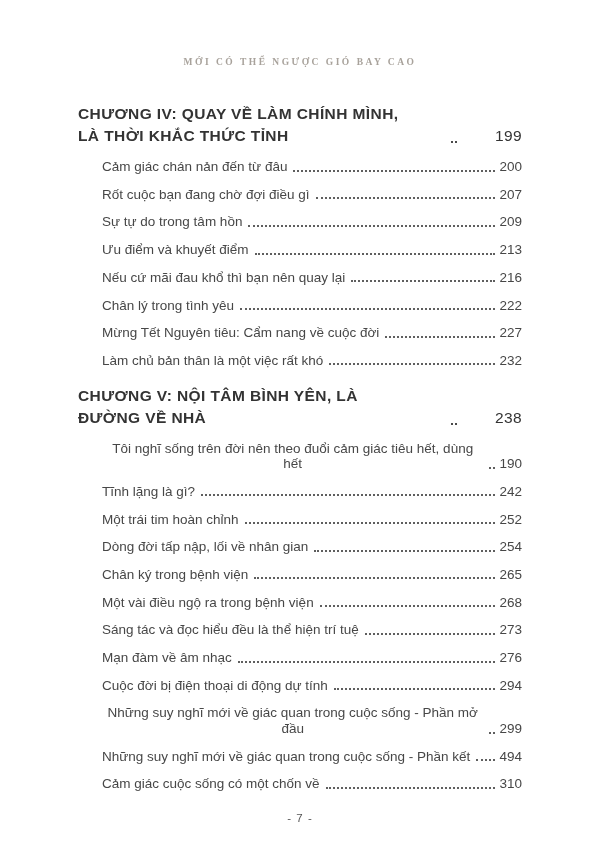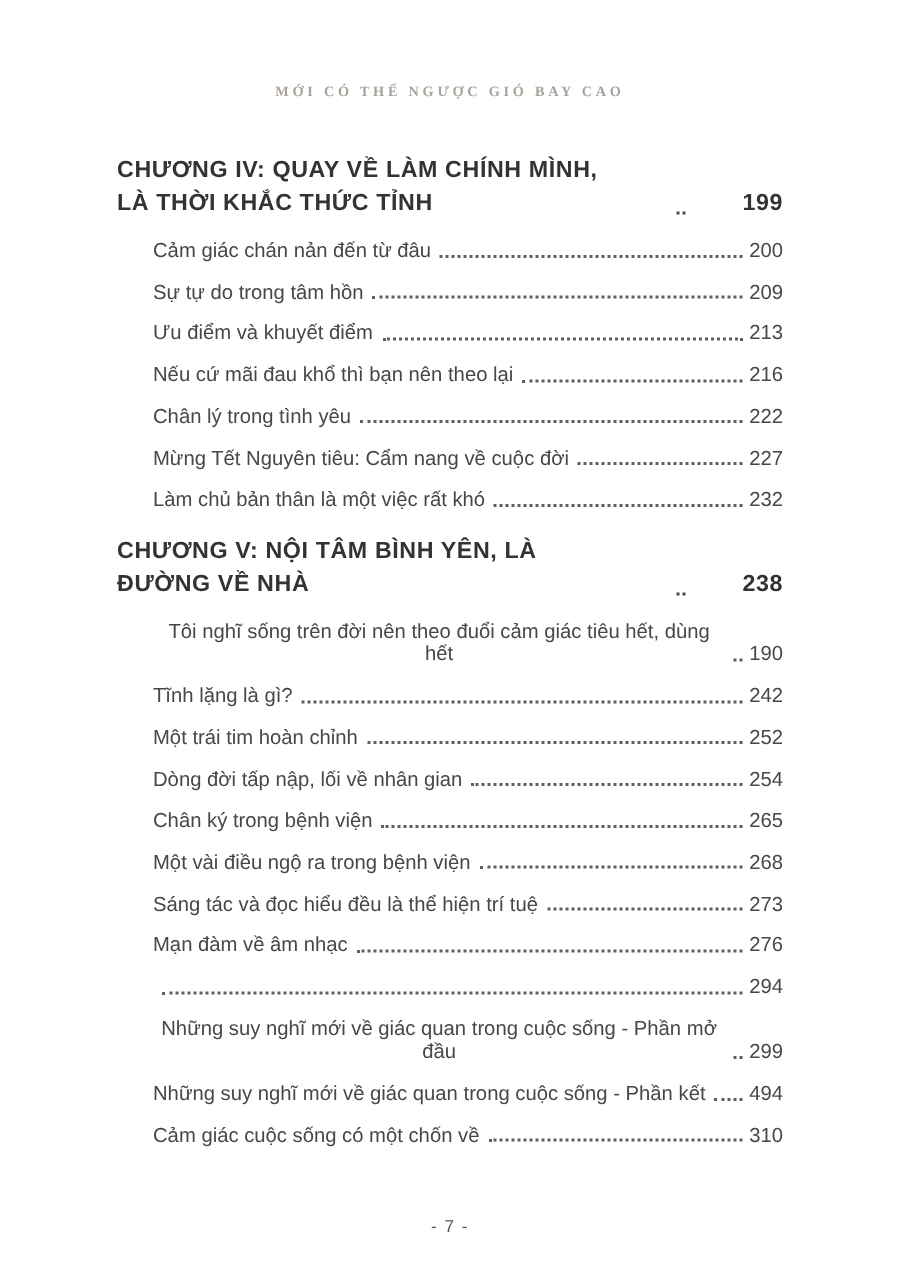--- a/index.html
+++ b/index.html
@@ -65,21 +65,21 @@
     height: 1px;
   }
   .dots-bold {
     border-bottom: 2px dotted #4a4a4a;
     margin-bottom: 4px;
   }
   .page-num {
     flex: 0 0 auto;
     white-space: nowrap;
   }
-  .chapter-page { font-weight: 700; }
+  .chapter-page { font-weight: 400; }
   .footer {
     position: absolute;
     bottom: 30px;
     left: 0;
     right: 0;
     text-align: center;
     font-size: 11.5px;
     letter-spacing: 1px;
     color: #555555;
   }
@@ -97,35 +97,40 @@
       <span class="dots dots-bold"></span>
       <span class="page-num chapter-page">199</span>
     </div>
     <div class="entries">
   <div class="entry-row">
     <span class="entry-title">Cảm giác chán nản đến từ đâu</span>
     <span class="dots"></span>
     <span class="page-num">200</span>
   </div>
 
+  <div class="entry-row">
+    <span class="entry-title">Rốt cuộc bạn đang chờ đợi điều gì</span>
+    <span class="dots"></span>
+    <span class="page-num">207</span>
+  </div>
 
   <div class="entry-row">
     <span class="entry-title">Sự tự do trong tâm hồn</span>
     <span class="dots"></span>
     <span class="page-num">209</span>
   </div>
 
   <div class="entry-row">
     <span class="entry-title">Ưu điểm và khuyết điểm</span>
     <span class="dots"></span>
     <span class="page-num">213</span>
   </div>
 
   <div class="entry-row">
-    <span class="entry-title">Nếu cứ mãi đau khổ thì bạn nên theo lại</span>
+    <span class="entry-title">Nếu cứ mãi đau khổ thì bạn nên quay lại</span>
     <span class="dots"></span>
     <span class="page-num">216</span>
   </div>
 
   <div class="entry-row">
     <span class="entry-title">Chân lý trong tình yêu</span>
     <span class="dots"></span>
     <span class="page-num">222</span>
   </div>
 
@@ -194,20 +199,21 @@
   </div>
 
   <div class="entry-row">
     <span class="entry-title">Mạn đàm về âm nhạc</span>
     <span class="dots"></span>
     <span class="page-num">276</span>
   </div>
 
 
   <div class="entry-row">
+    <span class="entry-title">Cuộc đời bị điện thoại di động dự tính</span>
     <span class="dots"></span>
     <span class="page-num">294</span>
   </div>
 
   <div class="entry-row">
     <span class="entry-title">Những suy nghĩ mới về giác quan trong cuộc sống - Phần mở đầu</span>
     <span class="dots"></span>
     <span class="page-num">299</span>
   </div>
 

